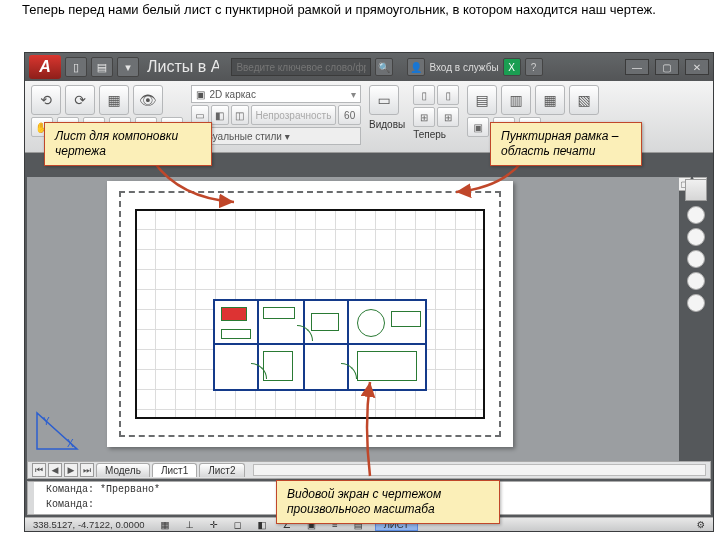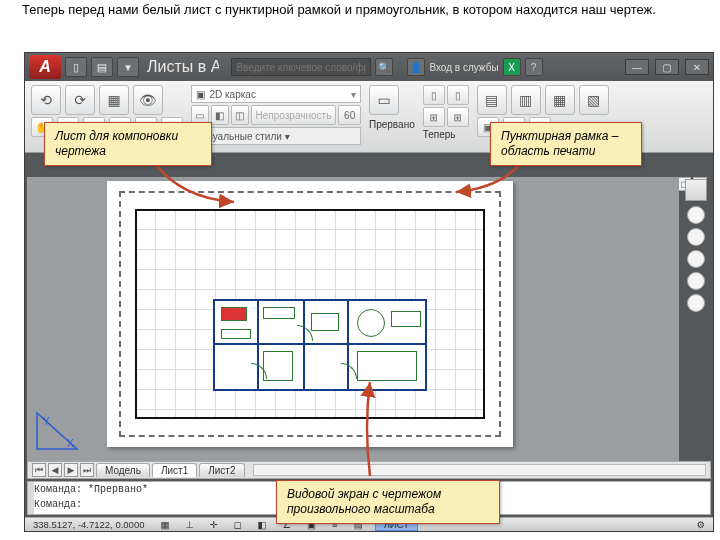--- a/index.html
+++ b/index.html
@@ -49,21 +49,21 @@
   .navicon { width:18px; height:18px; border:1px solid #aaa; background:#f4f4f4; margin:2px 0; border-radius:9px; }
   
   .ucs { position:absolute; left:8px; bottom:78px; width:56px; height:46px; }
   
   .layout-tabs { position:absolute; left:2px; bottom:52px; right:2px; height:18px; background:#e2e3e4; border:1px solid #aaa; display:flex; align-items:center; padding:0 4px; gap:2px; }
   .ltab { padding:1px 8px; font-size:10px; color:#333; background:linear-gradient(#fff,#d6d7d8); border:1px solid #aaa; border-bottom:none; border-top-left-radius:3px; border-top-right-radius:3px; }
   .ltab.active { background:#fff; }
   .lctrl { width:14px; height:14px; border:1px solid #999; background:#f0f0f0; font-size:9px; display:flex; align-items:center; justify-content:center; color:#555; }
   
   .cmd { position:absolute; left:2px; bottom:16px; right:2px; height:34px; background:#fff; border:1px solid #aaa; display:flex; flex-direction:column; }
-  .cmd-line { padding:2px 6px; font-size:10px; color:#333; font-family:"Courier New",monospace; }
+  .cmd-line { padding:2px 6px; font-size:10px; color:#333; font-family:"Courier New",monospace;margin-left:12px; }
   .cmd-grip { width:6px; background:#d9dadb; position:absolute; left:0; top:0; bottom:0; }
   
   .status { position:absolute; left:0; bottom:0; right:0; height:14px; background:linear-gradient(#e8e8e8,#c9cacb); display:flex; align-items:center; padding:0 4px; gap:8px; font-size:9.5px; color:#333; border-top:1px solid #aaa; }
   .status .seg { padding:0 4px; }
   .status .btn { padding:0 4px; }
   
   .callout { position:absolute; background:#fbefb8; border:1px solid #c0472a; padding:6px 10px; font-style:italic; font-size:12px; line-height:1.25; box-shadow:1px 1px 3px rgba(0,0,0,0.3); z-index:20; }
   .arrow { position:absolute; z-index:15; }
 </style>
 </head>
@@ -125,21 +125,21 @@
           <span>Непрозрачность</span>
         </span>
         <span class="rbtn-sm" style="width:28px;">60</span>
       </div>
       <div class="rdrop" style="background:#eee;">
         <span>Визуальные стили ▾</span>
       </div>
     </div>
     <div class="rcol" style="gap:4px;">
       <span class="rbtn-lg">▭</span>
-      <span style="font-size:10px;color:#333;">Прервано</span>
+      <span style="font-size:10px;color:#333;">Видовы</span>
     </div>
     <div class="rcol" style="gap:2px;">
       <div style="display:flex; gap:2px;">
         <span class="rbtn-sm">▯</span>
         <span class="rbtn-sm">▯</span>
       </div>
       <div style="display:flex; gap:2px;">
         <span class="rbtn-sm">⊞</span>
         <span class="rbtn-sm">⊞</span>
       </div>

